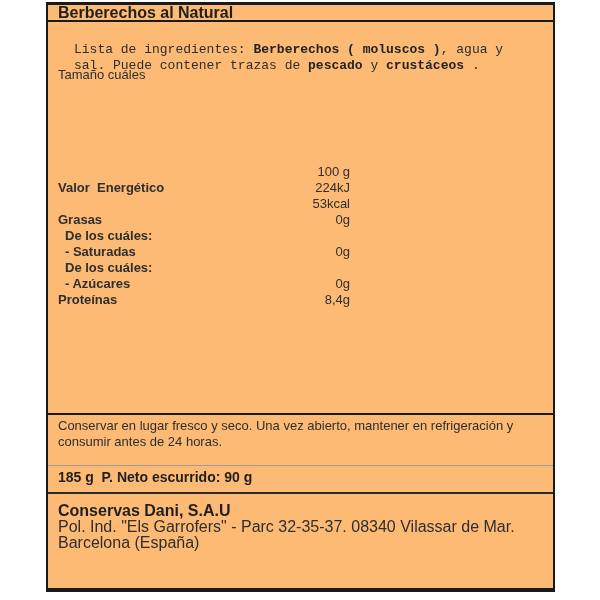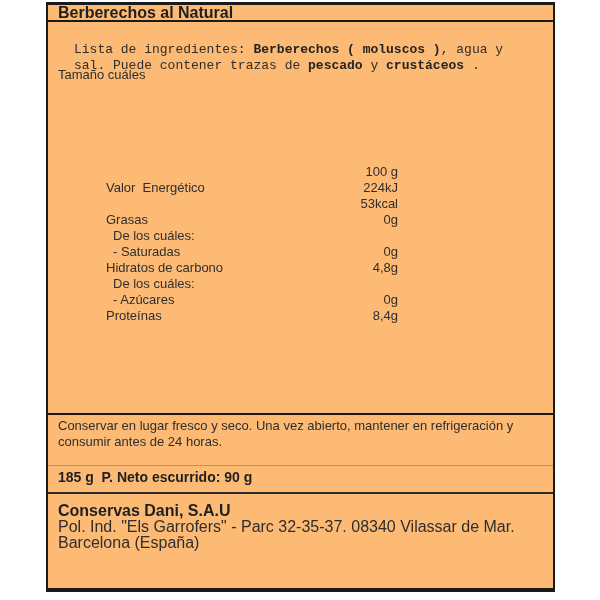--- a/index.html
+++ b/index.html
@@ -71,30 +71,29 @@
     top: 62px;
     font-size: 13px;
     line-height: 16px;
   }
 
   .nutrition {
     position: absolute;
     left: 10px;
     top: 159px;
     width: 292px;
-    margin-left: 48px;
   }
   .nrow {
     display: flex;
     justify-content: space-between;
     height: 16px;
     font-size: 13px;
     line-height: 16px;
   }
-  .nrow .nlabel { white-space: pre; }
+  .nrow .nlabel { white-space: pre; font-weight: bold; }
   .nrow .nvalue { white-space: pre; text-align: right; }
   .nrow.indent .nlabel { padding-left: 7px; }
 
   .storage {
     position: absolute;
     left: 10px;
     top: 413px;
     width: 488px;
     margin: 0;
     font-size: 13px;
@@ -153,24 +152,20 @@
         <span class="nvalue">0g</span>
       </div>
       <div class="nrow indent">
         <span class="nlabel">De los cuáles:</span>
         <span class="nvalue"></span>
       </div>
       <div class="nrow indent">
         <span class="nlabel">- Saturadas</span>
         <span class="nvalue">0g</span>
       </div>
-      <div class="nrow">
-        <span class="nlabel">Hidratos de carbono</span>
-        <span class="nvalue">4,8g</span>
-      </div>
       <div class="nrow indent">
         <span class="nlabel">De los cuáles:</span>
         <span class="nvalue"></span>
       </div>
       <div class="nrow indent">
         <span class="nlabel">- Azúcares</span>
         <span class="nvalue">0g</span>
       </div>
       <div class="nrow">
         <span class="nlabel">Proteínas</span>

